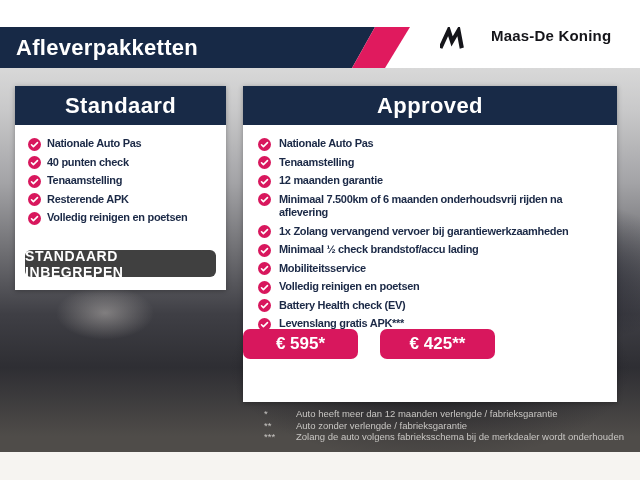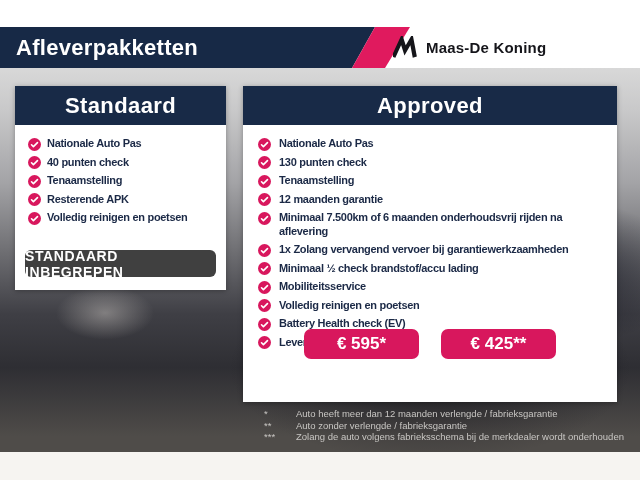--- a/index.html
+++ b/index.html
@@ -19,21 +19,21 @@
 
   
   .hbar{position:absolute;left:0;top:27px;width:375px;height:41px;background:#172946;
         clip-path:polygon(0 0,100% 0,calc(100% - 23px) 100%,0 100%);
         display:flex;align-items:center;}
   .htitle{color:#fff;font-size:22px;font-weight:bold;letter-spacing:.3px;padding-left:16px;}
   .hslash{position:absolute;left:352px;top:27px;width:58px;height:41px;background:#e01a5e;
           clip-path:polygon(23px 0,100% 0,calc(100% - 25px) 100%,0 100%);}
   .hwhite{position:absolute;left:385px;top:27px;width:255px;height:41px;background:#ffffff;
           clip-path:polygon(25px 0,100% 0,100% 100%,0 100%);}
-  .brand{position:absolute;left:393px;top:27px;height:41px;display:flex;align-items:center;gap:7px;}
+  .brand{position:absolute;left:440px;top:27px;height:41px;display:flex;align-items:flex-start;gap:25px;}
   .brand svg{display:block;}
   .brand-name{color:#15151a;font-size:15px;font-weight:bold;letter-spacing:.2px;}
 
   
   .card{position:absolute;top:86px;background:#fff;box-shadow:0 1px 5px rgba(0,0,0,.3);}
   .card-std{left:15px;width:211px;height:204px;}
   .card-appr{left:243px;width:374px;height:316px;}
   .card-head{height:39px;background:#182a47;display:flex;align-items:center;justify-content:center;}
   .card-head span{color:#fff;font-size:22px;font-weight:bold;letter-spacing:.4px;}
   .items{list-style:none;margin:12px 0 0;padding:0 20px 0 13px;}
@@ -41,21 +41,21 @@
   .items li{display:flex;align-items:flex-start;gap:6px;margin-bottom:5px;}
   .card-appr .items li{gap:8px;}
   .items li span{color:#1b2946;font-size:11px;font-weight:bold;line-height:13.5px;
                  letter-spacing:-.3px;white-space:nowrap;}
   .items li.li-wrap span{white-space:normal;max-width:302px;}
   .check{flex:0 0 13px;margin-top:.5px;}
 
   .std-btn{position:absolute;left:10px;top:164px;width:191px;height:27px;background:#404040;
            border-radius:6px;display:flex;align-items:center;justify-content:center;
            color:#fff;font-size:14px;font-weight:bold;letter-spacing:.6px;cursor:pointer;}
-  .prices{position:absolute;left:0;top:243px;width:100%;display:flex;justify-content:center;gap:22px;}
+  .prices{position:absolute;left:0;top:243px;width:100%;display:flex;justify-content:flex-start;gap:22px;}
   .price-btn{min-width:115px;height:30px;background:#d8175d;border-radius:7px;
              display:flex;align-items:center;justify-content:center;
              color:#fff;font-size:17px;font-weight:bold;cursor:pointer;}
 
   
   .footnotes{position:absolute;left:264px;top:408px;}
   .fn-row{display:flex;line-height:11.6px;}
   .fn-mark{width:32px;color:#c8c6c3;font-size:9.5px;}
   .fn-text{color:#c8c6c3;font-size:9.5px;white-space:nowrap;}
 </style>
@@ -134,27 +134,20 @@
             <circle cx="12" cy="12" r="12" fill="#d8175d"></circle>
             <path d="M6.5 12.5l3.5 3.5 7.5-7.5" fill="none" stroke="#fff" stroke-width="3" stroke-linecap="round" stroke-linejoin="round"></path>
           </svg>
         <span>Nationale Auto Pas</span>
       </li>
       <li>
         <svg class="check" width="13" height="13" viewBox="0 0 24 24">
             <circle cx="12" cy="12" r="12" fill="#d8175d"></circle>
             <path d="M6.5 12.5l3.5 3.5 7.5-7.5" fill="none" stroke="#fff" stroke-width="3" stroke-linecap="round" stroke-linejoin="round"></path>
           </svg>
-        <span>130 punten check</span>
-      </li>
-      <li>
-        <svg class="check" width="13" height="13" viewBox="0 0 24 24">
-            <circle cx="12" cy="12" r="12" fill="#d8175d"></circle>
-            <path d="M6.5 12.5l3.5 3.5 7.5-7.5" fill="none" stroke="#fff" stroke-width="3" stroke-linecap="round" stroke-linejoin="round"></path>
-          </svg>
         <span>Tenaamstelling</span>
       </li>
       <li>
         <svg class="check" width="13" height="13" viewBox="0 0 24 24">
             <circle cx="12" cy="12" r="12" fill="#d8175d"></circle>
             <path d="M6.5 12.5l3.5 3.5 7.5-7.5" fill="none" stroke="#fff" stroke-width="3" stroke-linecap="round" stroke-linejoin="round"></path>
           </svg>
         <span>12 maanden garantie</span>
       </li>
       <li class="li-wrap">

